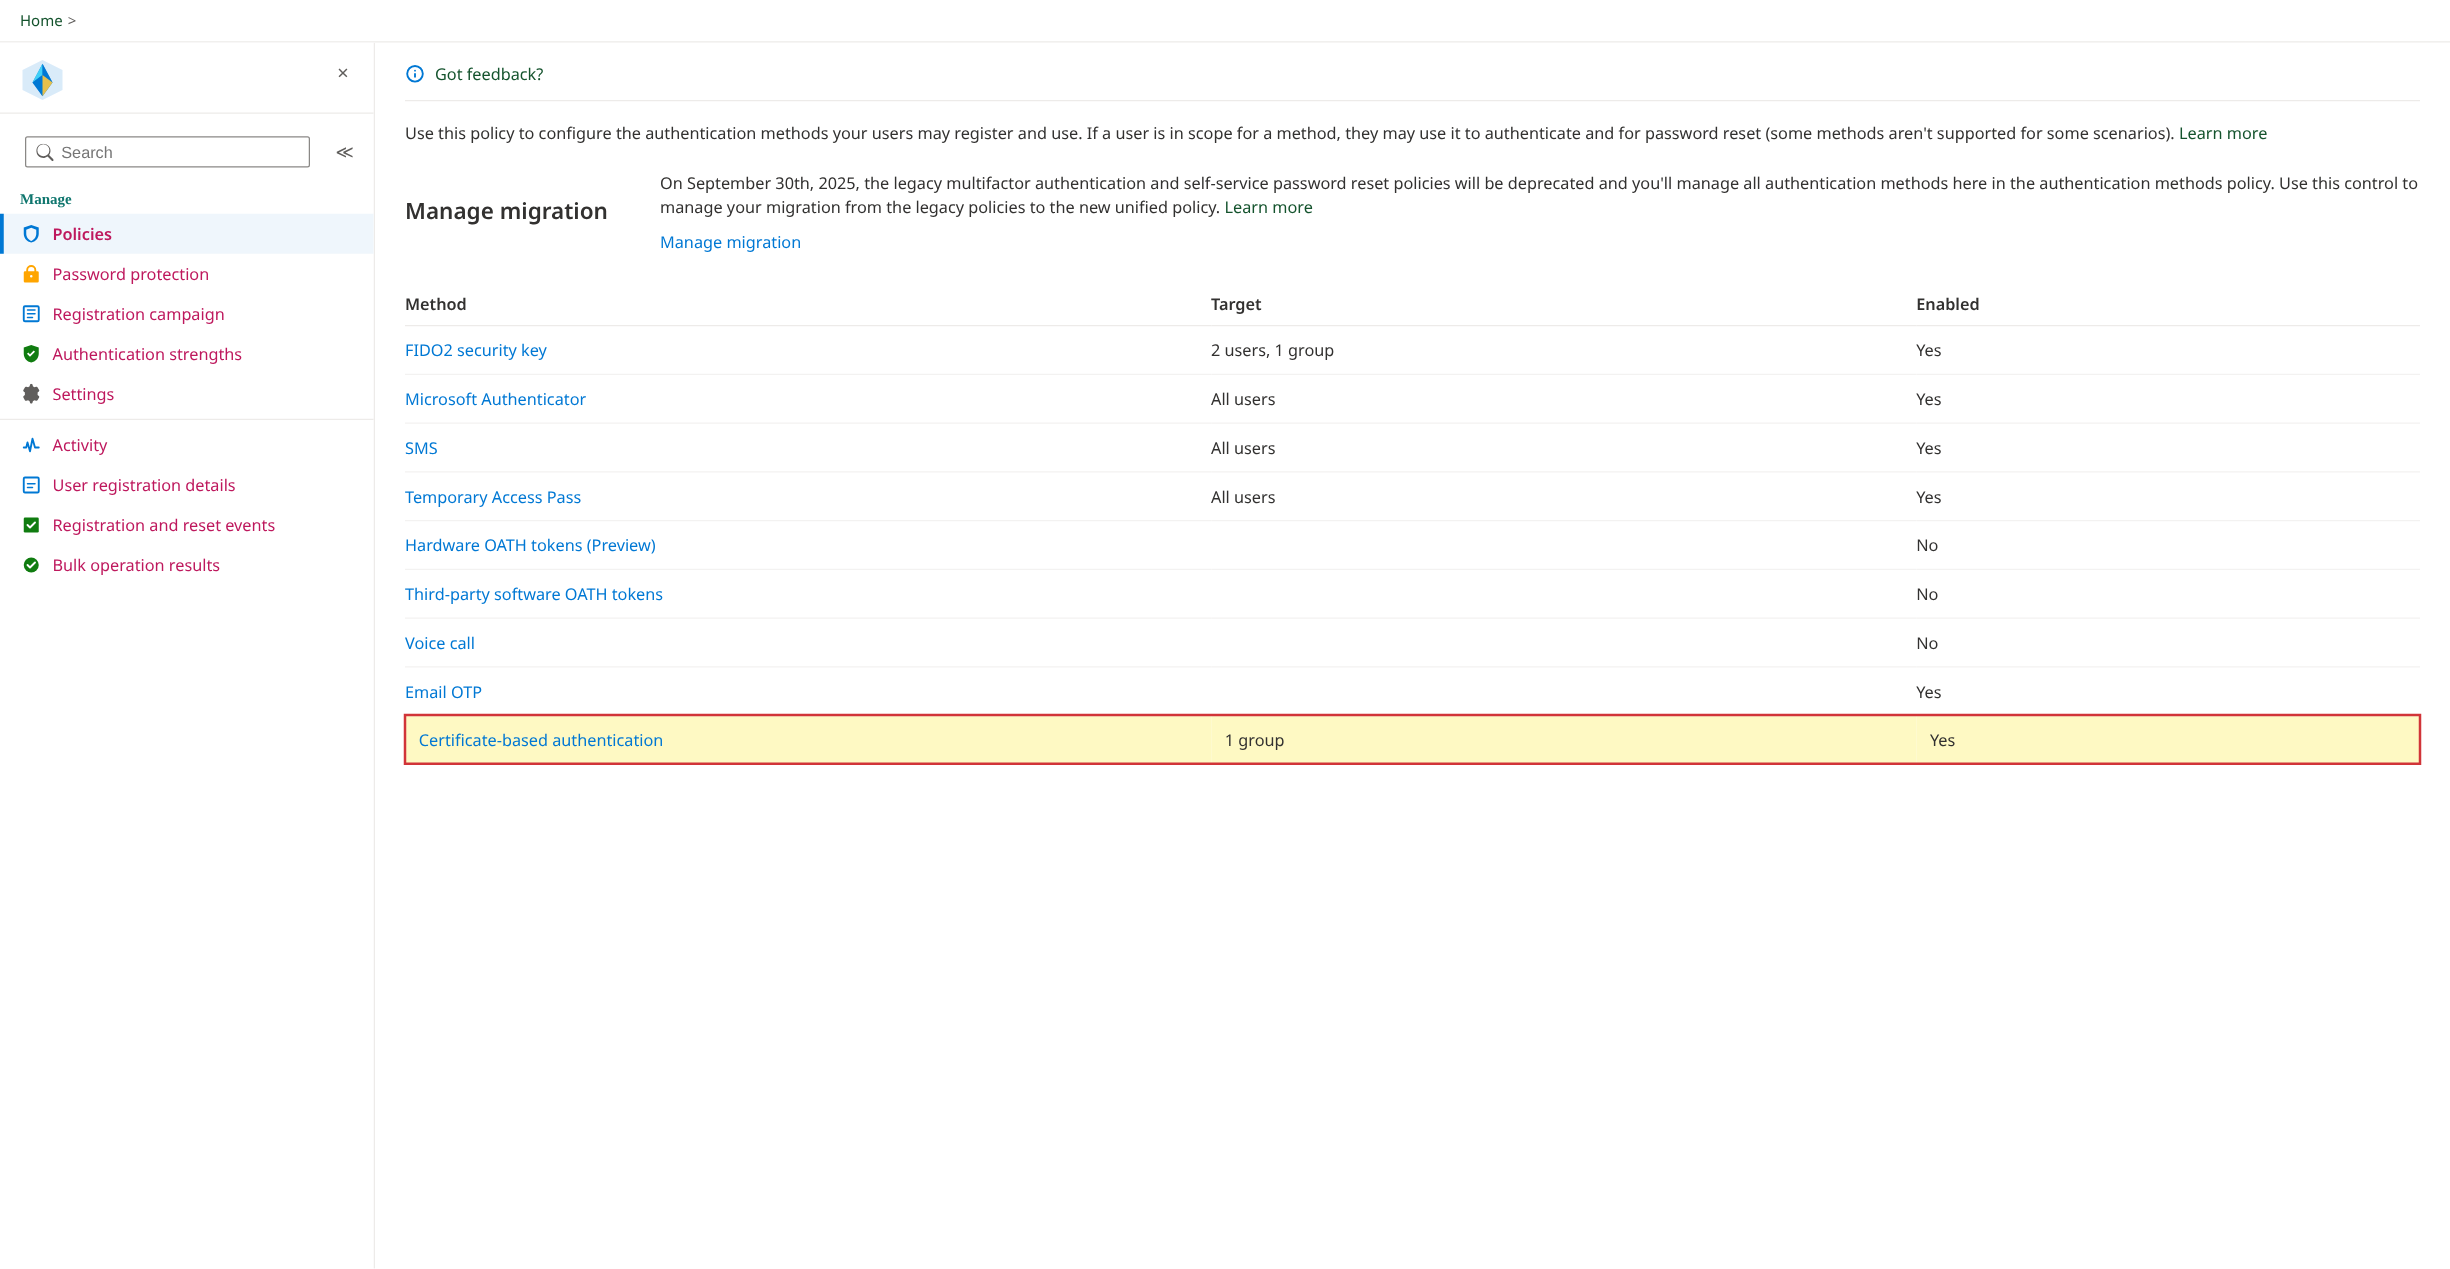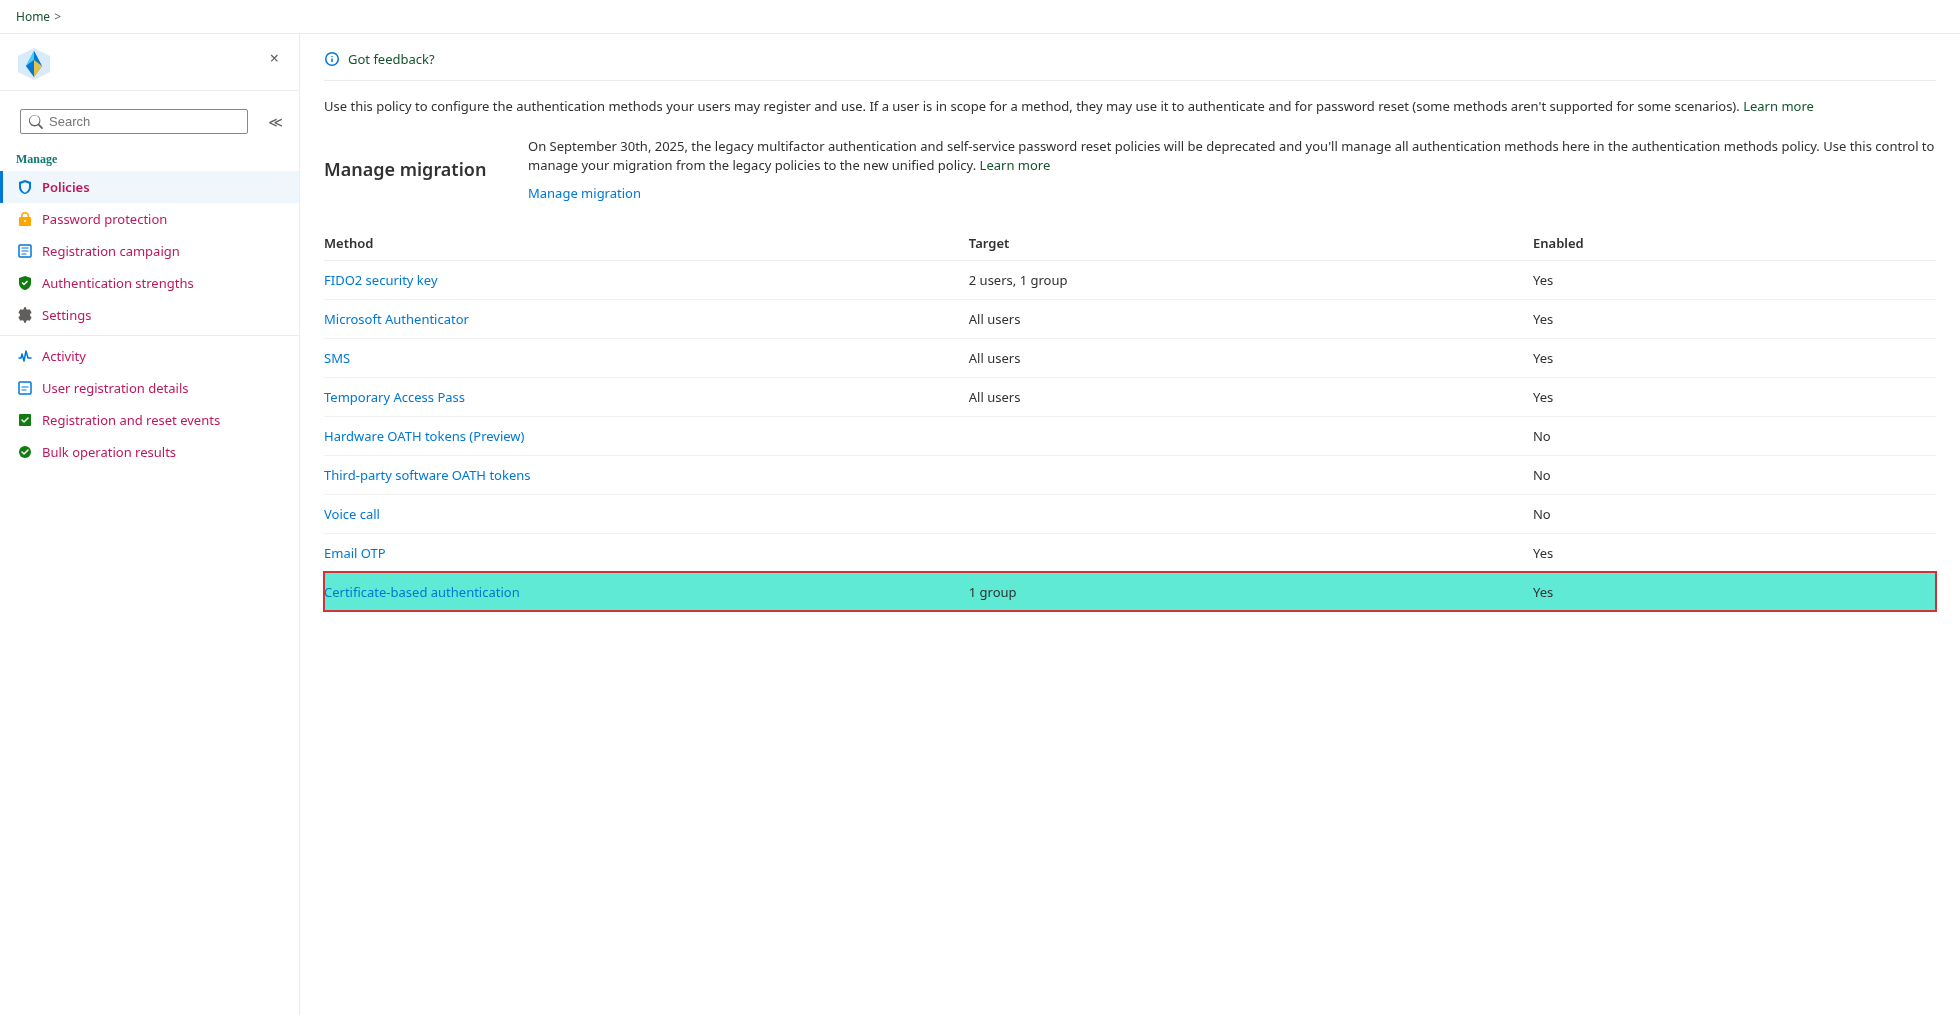--- a/index.html
+++ b/index.html
@@ -210,21 +210,22 @@
       cursor: pointer;
       text-decoration: none;
       text-align: right;
     }
 
     .highlighted-row {
       outline: 2px solid #d13438;
       outline-offset: -1px;
     }
     .highlighted-row td {
-      background: #5eead4;
+      background: #fef9c3;
+      padding-left: 11px;
     }
 
     
     .icon-policies { color: #0078d4; }
     .icon-password { color: #ffa500; }
     .icon-auth-strength { color: #107c10; }
   </style>
 </head>
 <body>
 

